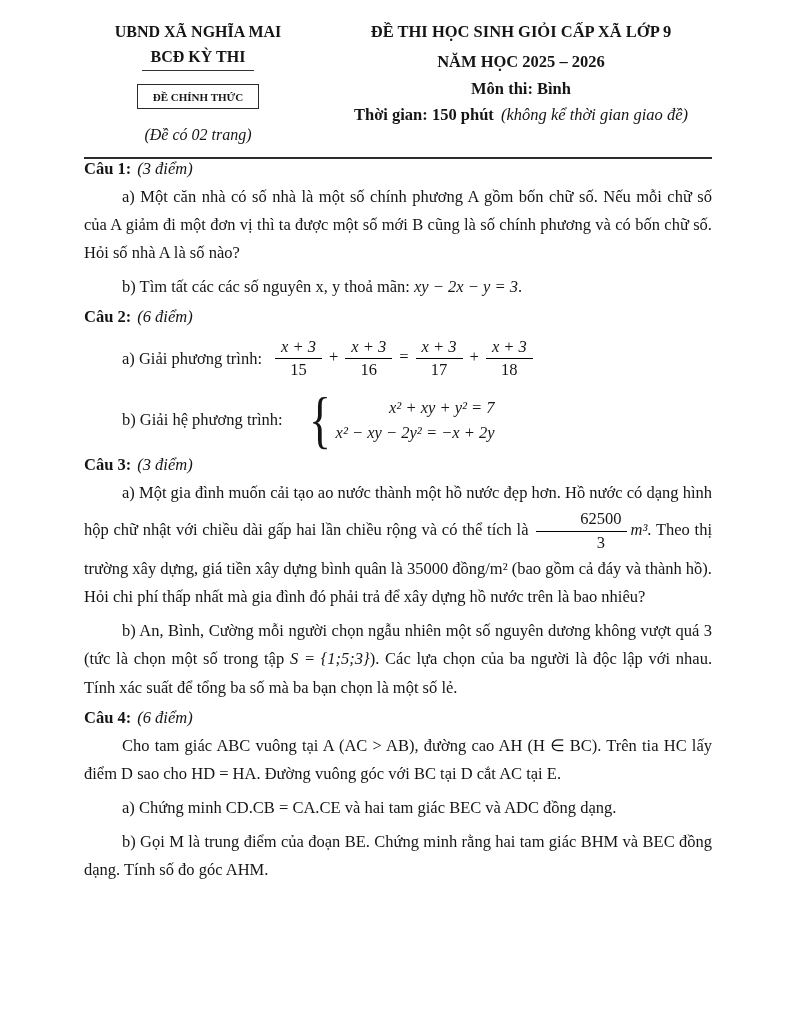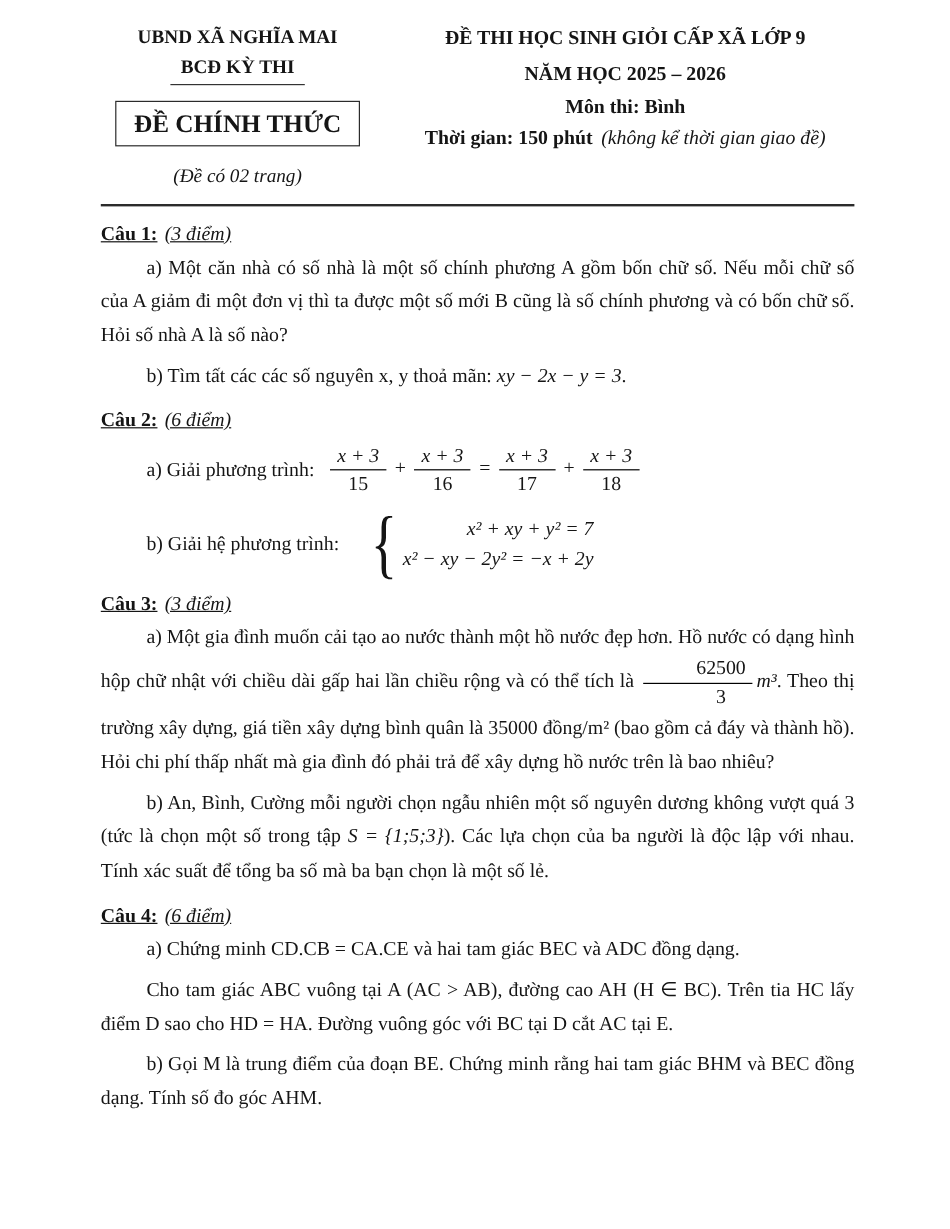--- a/index.html
+++ b/index.html
@@ -13,33 +13,33 @@
 
   
   .header { display:flex; }
   .h-left { width:228px; text-align:center; }
   .h-right { flex:1; text-align:center; padding-left:18px; }
   .org1, .org2 { font-weight:bold; font-size:16px; line-height:1.55; }
   .uline { width:112px; border-bottom:1.6px solid #333; margin:0 auto; }
   .official-box {
     display:inline-block; border:1.7px solid #2b2b2b;
     padding:6px 15px 5px; margin-top:13px;
-    font-weight:bold; font-size:21px;
+    font-weight:bold; font-size:11px;
   }
   .pages-note { font-style:italic; margin-top:17px; font-size:16px; }
   .title { font-weight:bold; font-size:16.5px; line-height:1.5; }
   .year { font-weight:bold; font-size:16.5px; margin-top:7px; }
   .subject { font-weight:bold; font-size:16.5px; margin-top:7px; }
   .time { font-size:16.5px; margin-top:6px; }
   .time .b { font-weight:bold; }
   .time .i { font-style:italic; margin-left:3px; }
   .divider { border-top:2.4px solid #2b2b2b; margin-top:13px; }
 
   
-  .q-head { margin-top:13px; margin-bottom:3px;text-decoration:underline; }
+  .q-head { margin-top:0; margin-bottom:3px; }
   .q-label { font-weight:bold; }
   .q-points { font-style:italic; margin-left:6px; }
   .para { text-align:justify; text-indent:38px; line-height:1.7; margin:4px 0 6px; }
   .mi { font-style:italic;text-align:right; }
 
   
   .frac { display:inline-block; vertical-align:middle; text-align:center; line-height:1.25; margin:2px 3px; }
   .frac .fnum { display:block; border-bottom:1.3px solid #000; padding:0 6px 1px; }
   .frac .fden { display:block; padding-top:1px; }
 
@@ -130,17 +130,17 @@
   <p class="para">
     <span>a) Một gia đình muốn cải tạo ao nước thành một hồ nước đẹp hơn. Hồ nước có dạng hình hộp chữ nhật với chiều dài gấp hai lần chiều rộng và có thể tích là </span><span class="frac"><span class="fnum">62500</span><span class="fden">3</span></span><span class="mi">m³</span><span>. Theo thị trường xây dựng, giá tiền xây dựng bình quân là 35000 đồng/m² (bao gồm cả đáy và thành hồ). Hỏi chi phí thấp nhất mà gia đình đó phải trả để xây dựng hồ nước trên là bao nhiêu?</span>
   </p>
   <p class="para">
     <span>b) An, Bình, Cường mỗi người chọn ngẫu nhiên một số nguyên dương không vượt quá 3 (tức là chọn một số trong tập </span><span class="mi">S = {1;5;3}</span><span>). Các lựa chọn của ba người là độc lập với nhau. Tính xác suất để tổng ba số mà ba bạn chọn là một số lẻ.</span>
   </p>
 
   <div class="q-head">
     <span class="q-label">Câu 4:</span><span class="q-points">(6 điểm)</span>
   </div>
+  <p class="para">Cho tam giác ABC vuông tại A (AC &gt; AB), đường cao AH (H ∈ BC). Trên tia HC lấy điểm D sao cho HD = HA. Đường vuông góc với BC tại D cắt AC tại E.</p>
   <p class="para">a) Chứng minh CD.CB = CA.CE và hai tam giác BEC và ADC đồng dạng.</p>
-  <p class="para">Cho tam giác ABC vuông tại A (AC &gt; AB), đường cao AH (H ∈ BC). Trên tia HC lấy điểm D sao cho HD = HA. Đường vuông góc với BC tại D cắt AC tại E.</p>
   <p class="para">b) Gọi M là trung điểm của đoạn BE. Chứng minh rằng hai tam giác BHM và BEC đồng dạng. Tính số đo góc AHM.</p>
 
 </div>
 
 </body></html>

